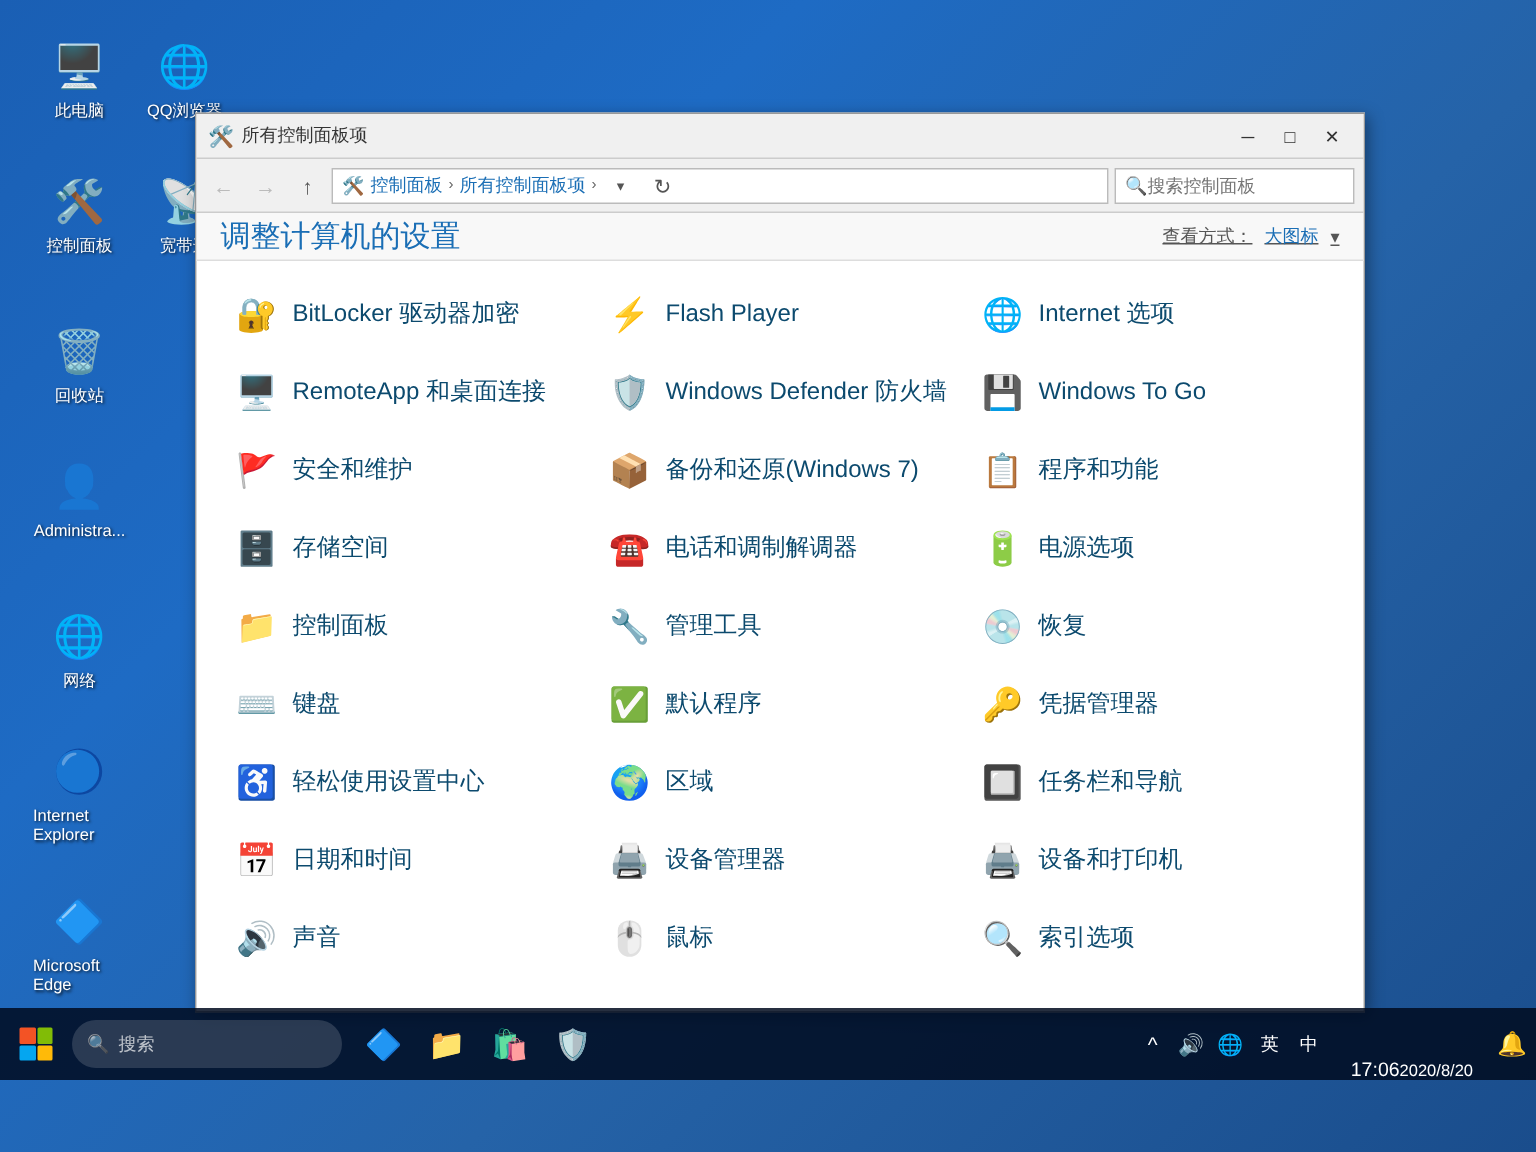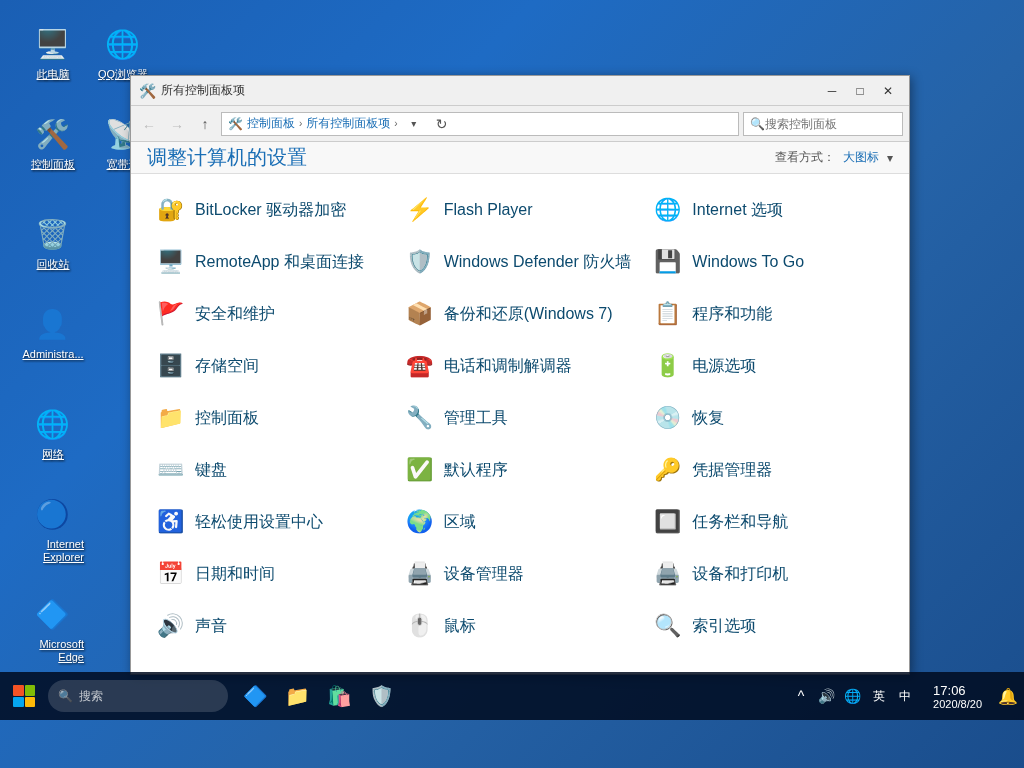--- a/index.html
+++ b/index.html
@@ -35,24 +35,23 @@
       height: 40px;
       margin-bottom: 4px;
       display: flex;
       align-items: center;
       justify-content: center;
       font-size: 28px;
     }
     .desktop-icon .icon-label {
       color: white;
       font-size: 11px;
-      text-align: right;
+      text-align: left;
       text-shadow: 1px 1px 2px rgba(0,0,0,0.8);
       line-height: 1.2;
-      text-decoration: underline;
     }
 
     
     .window {
       position: absolute;
       top: 75px;
       left: 130px;
       width: 780px;
       height: 600px;
       background: #f0f0f0;
@@ -177,20 +176,21 @@
       color: #1a6eb5;
       font-weight: normal;
     }
     .view-options {
       margin-left: auto;
       display: flex;
       align-items: center;
       gap: 8px;
       font-size: 12px;
       color: #555;
+      text-decoration: underline;
     }
     .view-link {
       color: #1a6eb5;
       cursor: pointer;
       text-decoration: none;
     }
 
     
     .content-area {
       flex: 1;
@@ -311,22 +311,22 @@
       height: 40px;
       display: flex;
       align-items: center;
       justify-content: center;
       color: white;
       font-size: 14px;
       cursor: pointer;
     }
     .time-date {
       display: flex;
-      flex-direction: column;
-      align-items: flex-start;
+      flex-direction: row;
+      align-items: flex-end;
       justify-content: center;
       padding: 0 10px;
       cursor: pointer;
       height: 100%;
     }
     .time-text { color: white; font-size: 13px; }
     .date-text { color: white; font-size: 11px; }
     .notification-btn {
       width: 32px;
       height: 40px;

